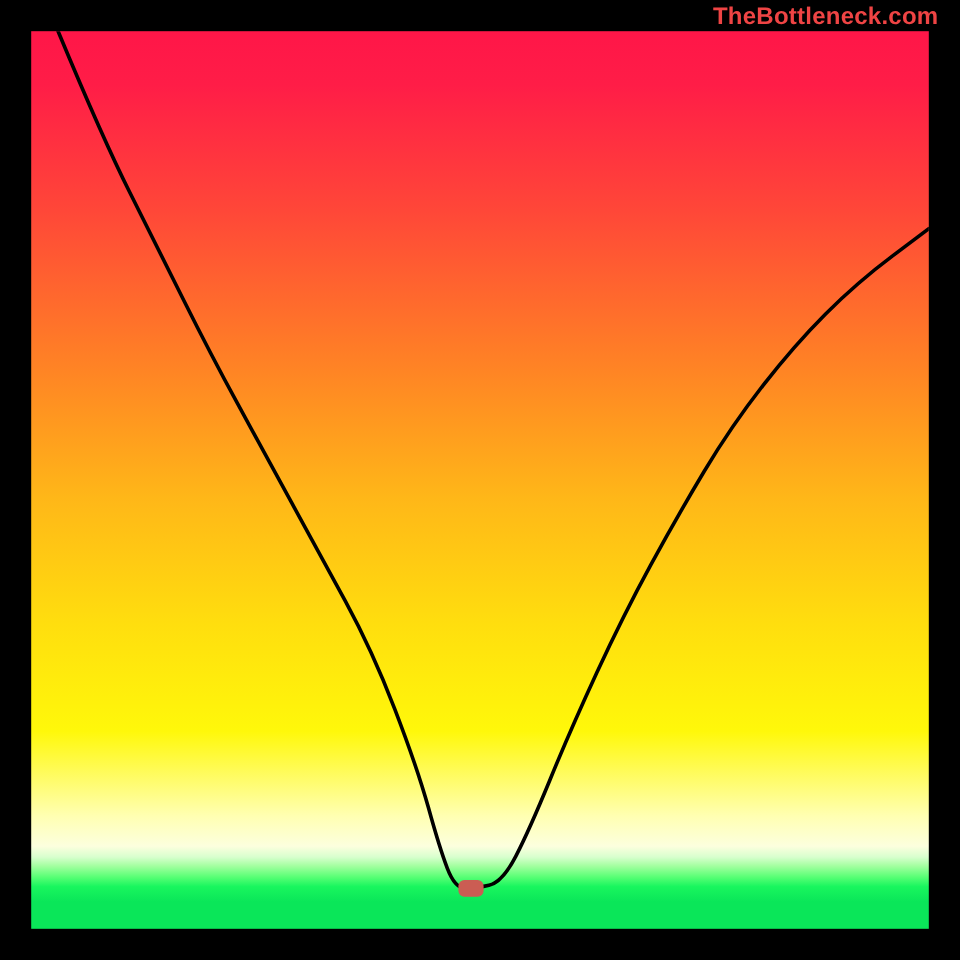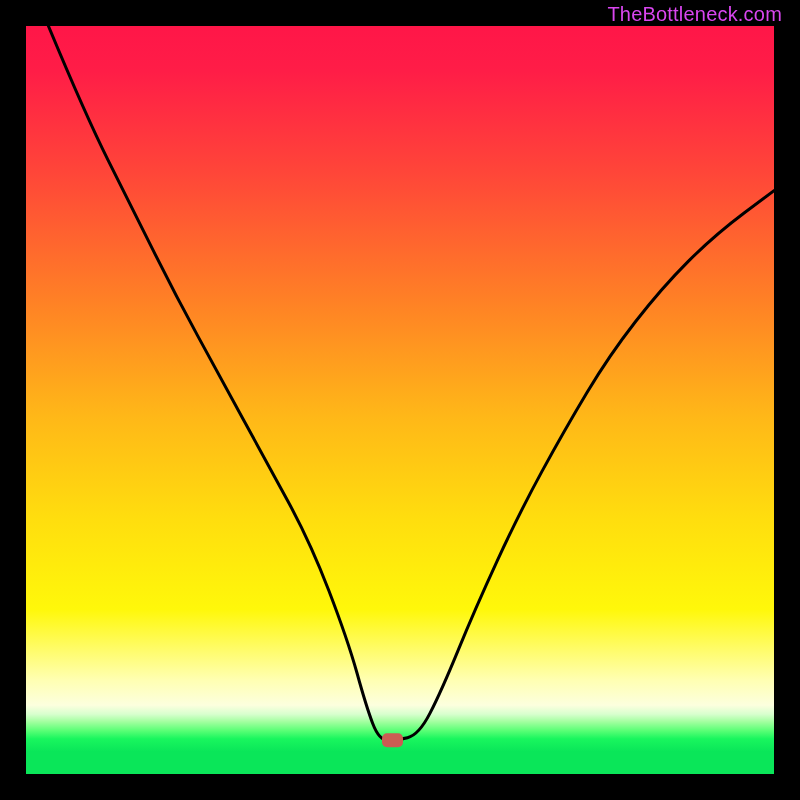--- a/index.html
+++ b/index.html
@@ -47,23 +47,23 @@
     position: absolute;
     left: 0;
     top: 0;
     width: 748px;
     height: 748px;
   }
   .watermark {
     position: absolute;
     top: 3px;
     right: 18px;
-    color: #d946ef;
+    color: #ef4444;
     font-size: 20px;
-    font-weight: 400;
+    font-weight: 700;
     letter-spacing: 0.2px;
   }
   .marker {
     fill: #cb5d53;
   }
 </style>
 </head>
 <body>
 <div class="frame">
 

